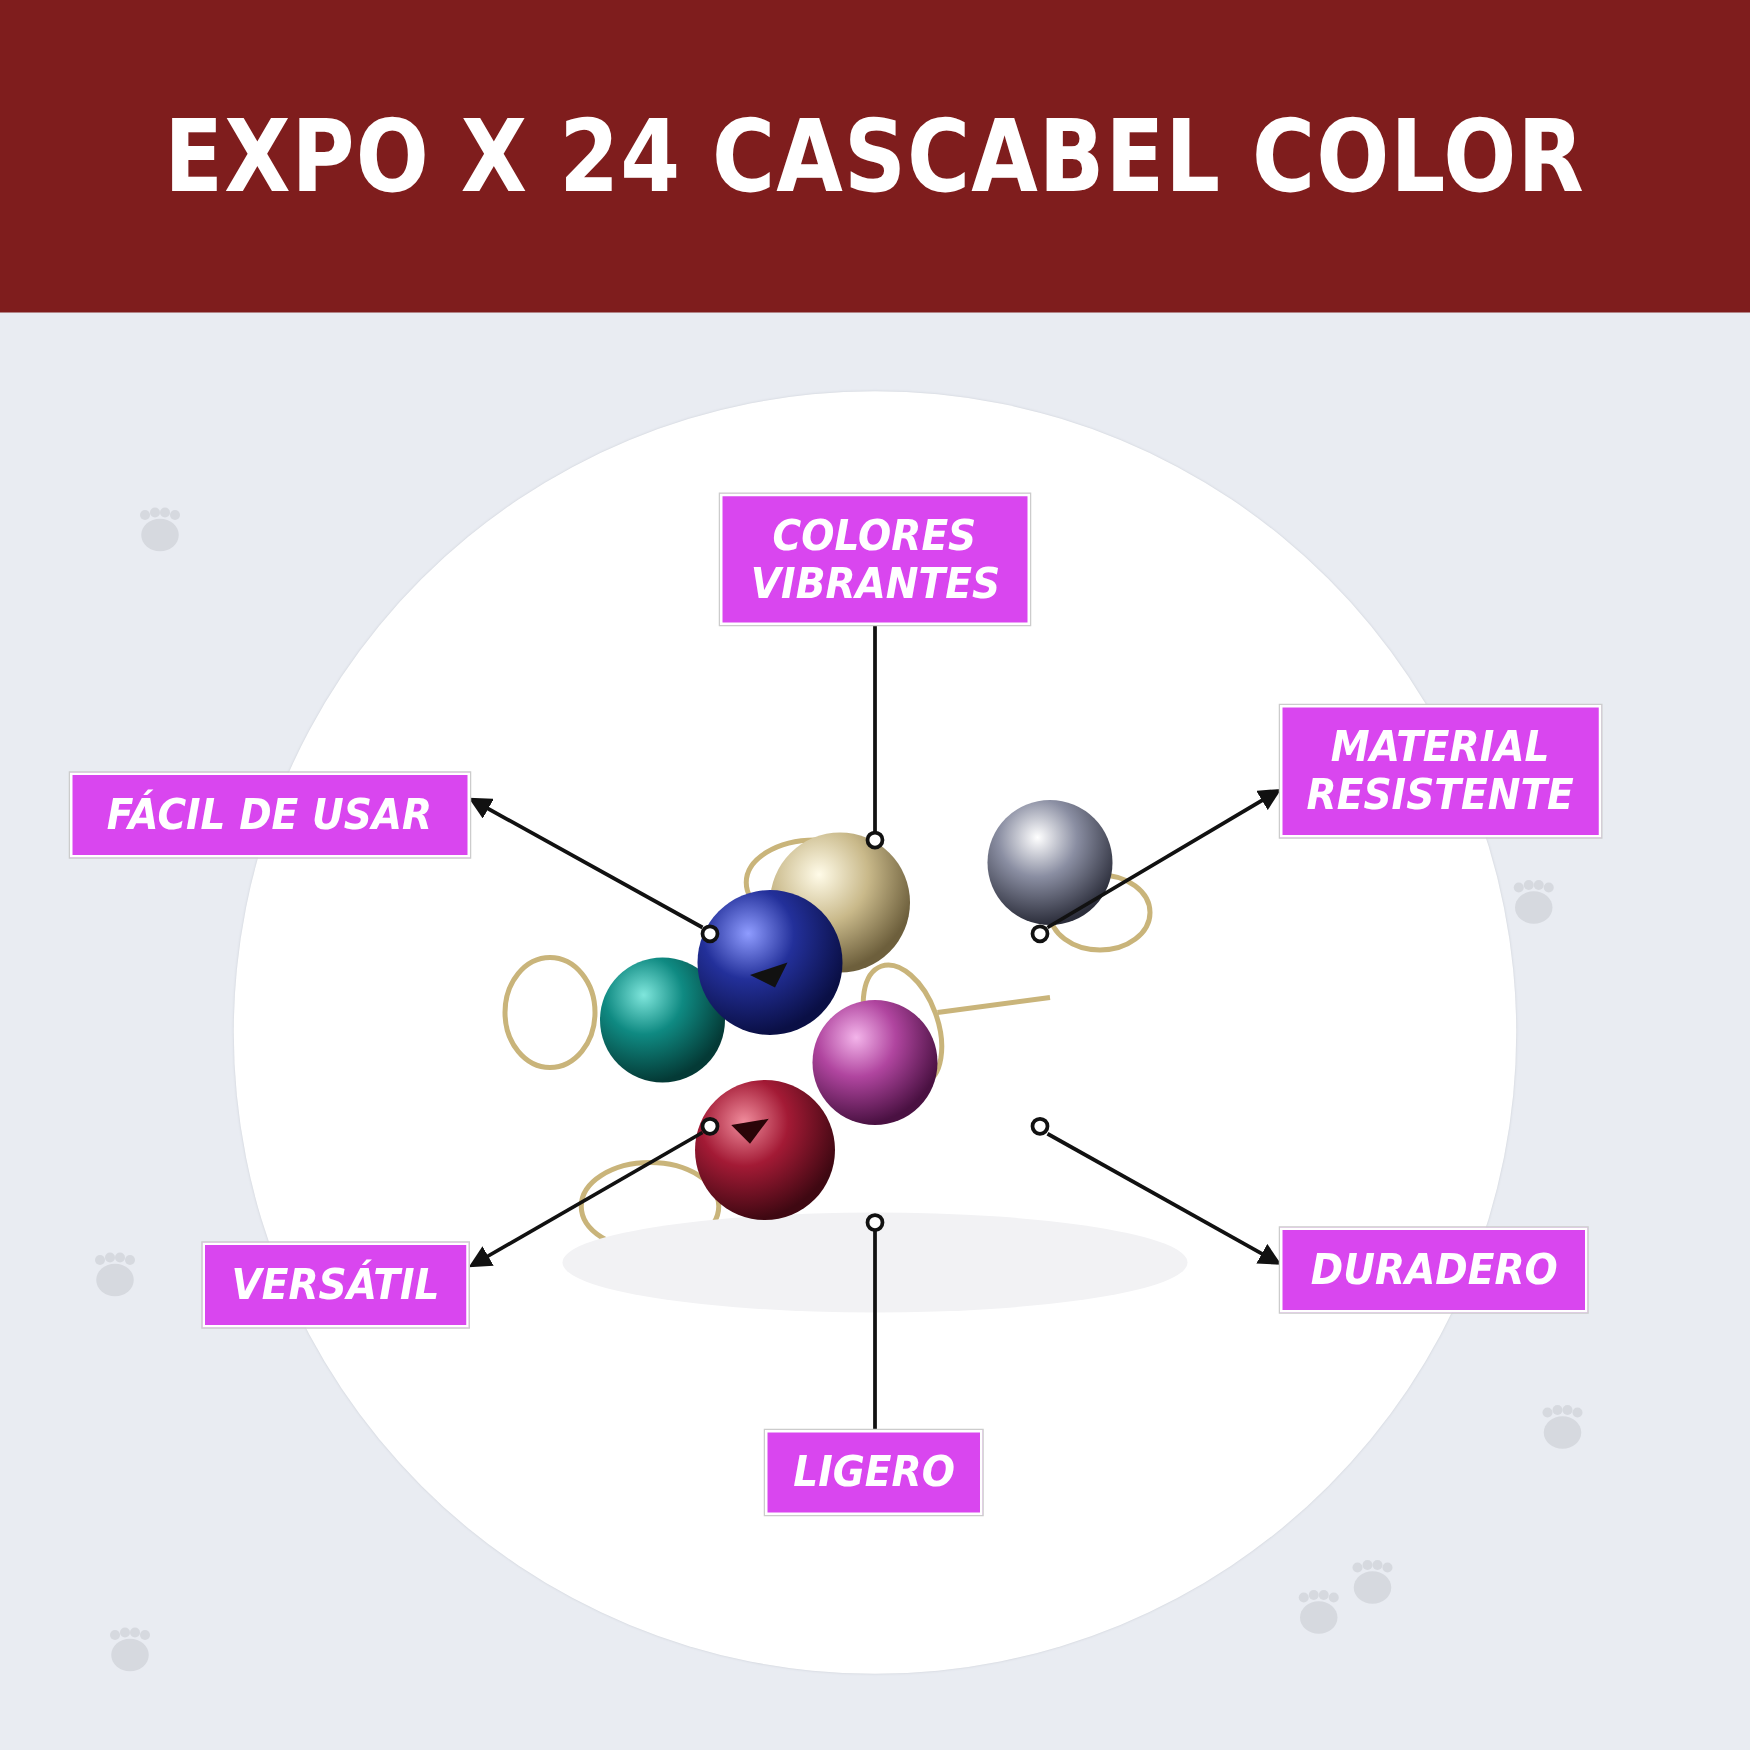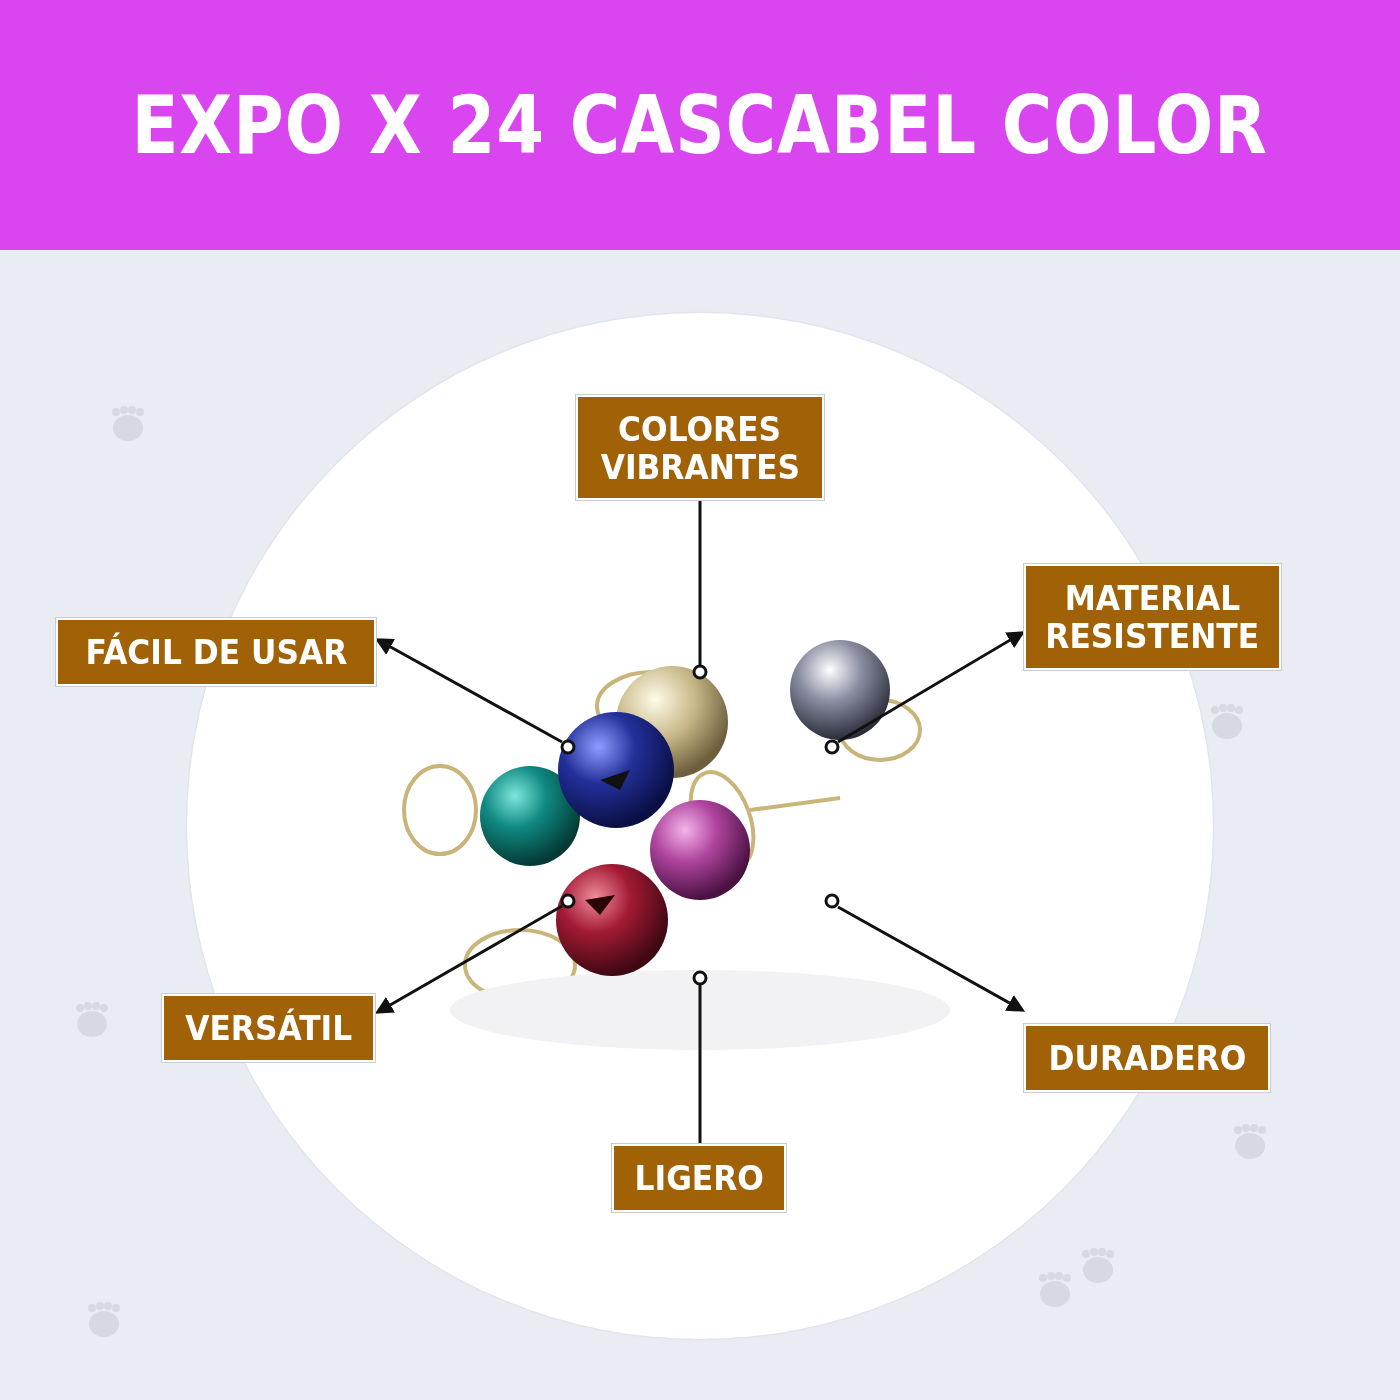--- a/index.html
+++ b/index.html
@@ -1,21 +1,21 @@
 <!DOCTYPE html>
 <html><head>
 <meta charset="utf-8">
 <style>
   html, body { margin:0; padding:0; }
   body { width:1400px; height:1400px; position:relative; overflow:hidden; background:#e9ecf2; font-family:"DejaVu Sans", sans-serif; }
-  .header { position:absolute; left:0; top:0; width:1400px; height:250px; background:#d946ef; display:flex; align-items:center; justify-content:center; }
+  .header { position:absolute; left:0; top:0; width:1400px; height:250px; background:#7f1d1d; display:flex; align-items:center; justify-content:center; }
   .title { color:#fff; font-weight:bold; font-size:80px; letter-spacing:1px; transform:scaleX(0.86); white-space:nowrap; }
   .circle { position:absolute; left:187px; top:313px; width:1026px; height:1026px; border-radius:50%; background:#fff; box-shadow:0 0 2px #c8ccd4; }
   .paw { position:absolute; width:40px; height:40px; }
-  .label { position:absolute; background:#a16207; color:#fff; font-weight:bold; font-size:34px; line-height:38px; text-align:center; box-sizing:border-box; border:2px solid #fff; outline:1px solid #ccc; display:flex; flex-direction:column; align-items:center; justify-content:center; }
+  .label { position:absolute; background:#d946ef; color:#fff; font-weight:bold; font-size:34px; line-height:38px; text-align:center; box-sizing:border-box; border:2px solid #fff; outline:1px solid #ccc; display:flex; flex-direction:column; align-items:center; justify-content:center;font-style:italic; }
   .label span { display:block; transform:scaleX(0.92); white-space:nowrap; }
   svg.overlay { position:absolute; left:0; top:0; }
 </style>
 </head>
 <body>
 
 <div class="header">
   <div class="title">EXPO X 24 CASCABEL COLOR</div>
 </div>
 
@@ -166,18 +166,18 @@
 <div class="label" style="left:56px;top:618px;width:320px;height:68px">
   <span>FÁCIL DE USAR</span>
 </div>
 <div class="label" style="left:1024px;top:564px;width:257px;height:106px">
   <span>MATERIAL</span>
   <span>RESISTENTE</span>
 </div>
 <div class="label" style="left:162px;top:994px;width:213px;height:68px">
   <span>VERSÁTIL</span>
 </div>
-<div class="label" style="left:1024px;top:1024px;width:246px;height:68px">
+<div class="label" style="left:1024px;top:982px;width:246px;height:68px">
   <span>DURADERO</span>
 </div>
 <div class="label" style="left:612px;top:1144px;width:174px;height:68px">
   <span>LIGERO</span>
 </div>
 
 </body></html>

